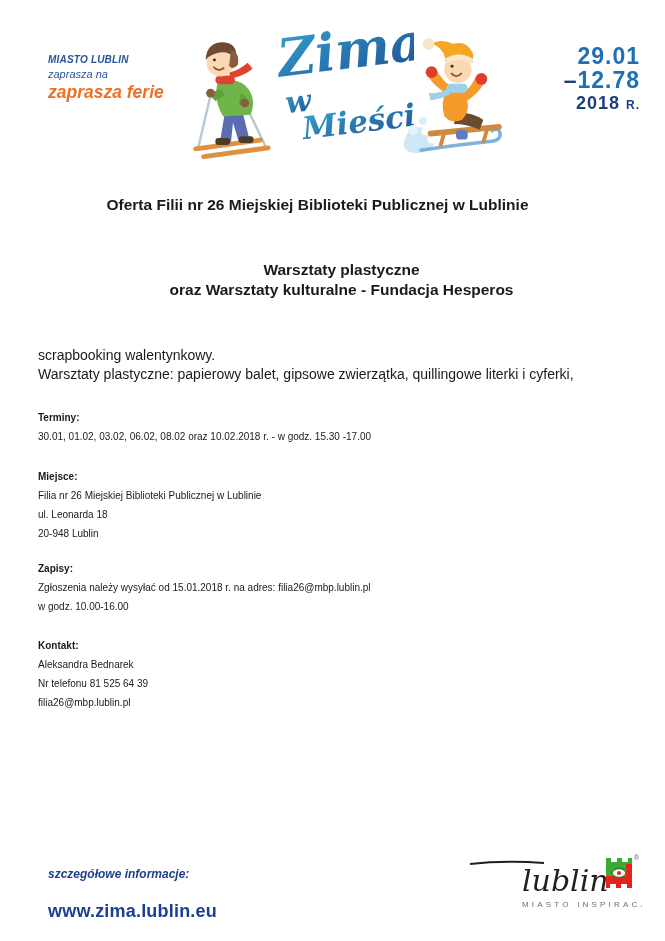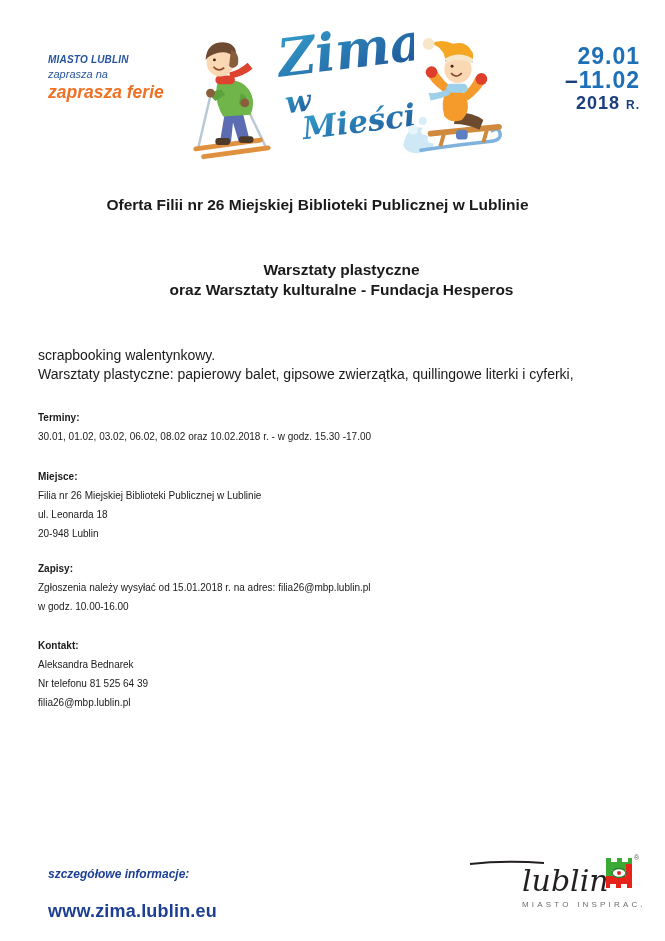--- a/index.html
+++ b/index.html
@@ -110,21 +110,21 @@
     <path d="M51 38 Q56 44 62 38" stroke="#8a4b2f" stroke-width="1.8" fill="none"></path>
     <circle cx="52" cy="31" r="1.5" fill="#3a2a1e"></circle>
     <path d="M45 26 Q47 15 60 15 Q71 16 73 27 Q64 20 56 23 Q49 24 45 26 Z" fill="#7b4a2e"></path>
     <path d="M45 23 Q42 10 30 8 Q41 2 53 8 Q67 4 73 17 Q75 23 71 26 Q59 17 45 23 Z" fill="#f5a623"></path>
     <circle cx="28" cy="8" r="6" fill="#f6e7c9"></circle>
     <path d="M45 23 Q59 15 73 23 L72 28 Q58 21 46 28 Z" fill="#f6e7c9"></path>
   </svg>
 
   <div class="dates">
     <div class="d1">29.01</div>
-    <div class="d2"><span class="dash">–</span><span>11.02</span></div>
+    <div class="d2"><span class="dash">–</span><span>12.78</span></div>
     <div class="d3"><span>2018</span> <span class="rsuf">R.</span></div>
   </div>
 
   <div class="title">Oferta Filii nr 26 Miejskiej Biblioteki Publicznej w Lublinie</div>
 
   <div class="subtitle">
     <div>Warsztaty plastyczne</div>
     <div>oraz Warsztaty kulturalne - Fundacja Hesperos</div>
   </div>
 

